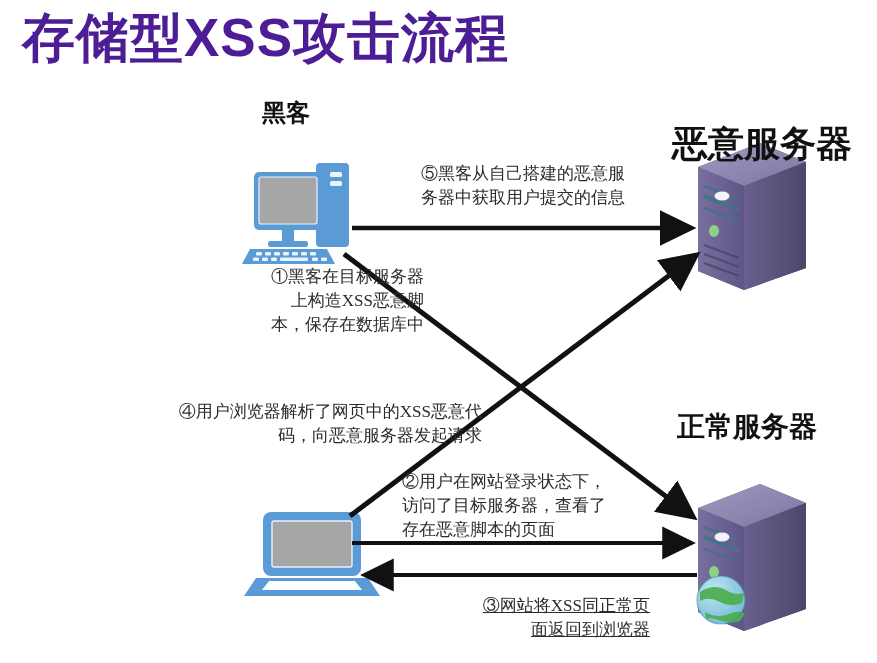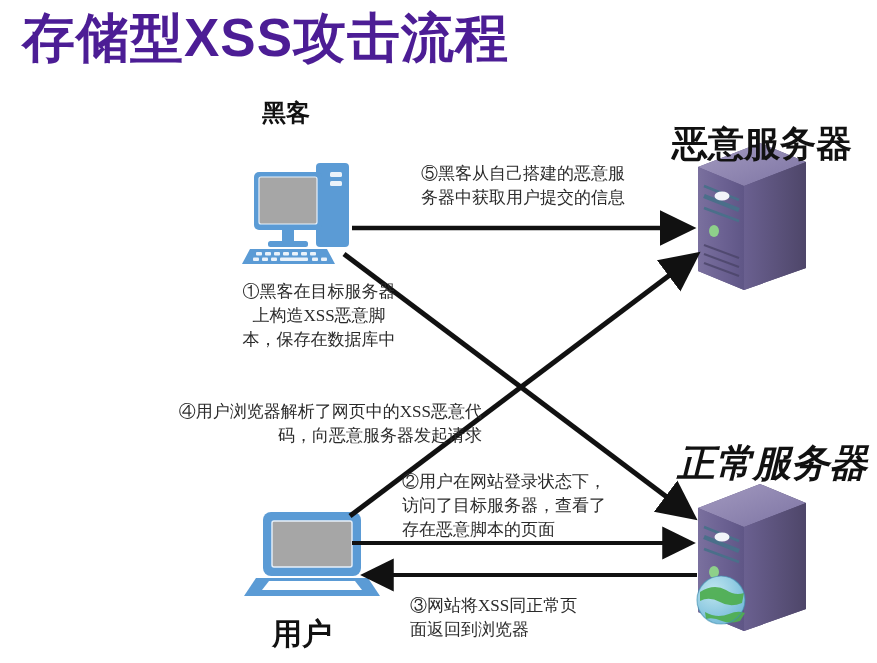--- a/index.html
+++ b/index.html
@@ -35,37 +35,37 @@
   
   .node-caption {
     position: absolute;
     font-family: "Liberation Serif", "DejaVu Serif", serif;
     font-weight: bold;
     color: #111111;
     white-space: nowrap;
   }
   #cap-hacker   { left: 262px; top: 97px;  font-size: 24px; }
   #cap-evilsrv  { left: 672px; top: 76px;  font-size: 36px; margin-top: 44px; }
-  #cap-goodsrv  { left: 677px; top: 438px; font-size: 38px; font-style: italic; }
+  #cap-goodsrv  { left: 677px; top: 408px; font-size: 28px; }
   #cap-user     { left: 272px; top: 614px; font-size: 30px; }
 
   
   .step-label {
     position: absolute;
     font-family: "Liberation Serif", "DejaVu Serif", serif;
     font-size: 17px;
     line-height: 1.42;
     color: #2b2b2b;
     white-space: pre-line;
   }
   #lbl-5 { left: 412px; top: 162px; width: 260px; text-align: left; margin-left: 9px; }
-  #lbl-1 { left: 214px; top: 280px; width: 210px; text-align: center; }
+  #lbl-1 { left: 214px; top: 265px; width: 210px; text-align: right; }
   #lbl-4 { left: 166px; top: 400px; width: 316px; text-align: right; }
   #lbl-2 { left: 402px; top: 470px; width: 252px; }
-  #lbl-3 { left: 410px; top: 594px; width: 240px; text-align: left; }
+  #lbl-3 { left: 410px; top: 594px; width: 240px; text-align: right; text-decoration: underline; }
 
   
   #arrow-layer, #icon-layer, #wm-layer {
     position: absolute;
     left: 0; top: 0;
     width: 877px;
     height: 663px;
   }
   #arrow-layer { pointer-events: none; }
 
@@ -199,21 +199,20 @@
     <line x1="350" y1="516" x2="695" y2="256" stroke="#111111" stroke-width="5" marker-end="url(#ah)"></line>
 
     <line x1="352" y1="543" x2="690" y2="543" stroke="#111111" stroke-width="4.2" marker-end="url(#ah)"></line>
 
     <line x1="697" y1="575" x2="366" y2="575" stroke="#111111" stroke-width="4.2" marker-end="url(#ah)"></line>
   </svg>
 
   <div class="node-caption" id="cap-hacker">黑客</div>
   <div class="node-caption" id="cap-evilsrv">恶意服务器</div>
   <div class="node-caption" id="cap-goodsrv">正常服务器</div>
-  <div class="node-caption" id="cap-user">用户</div>
 
   <div class="step-label" id="lbl-5">⑤黑客从自己搭建的恶意服
 务器中获取用户提交的信息</div>
   <div class="step-label" id="lbl-1">①黑客在目标服务器
 上构造XSS恶意脚
 本，保存在数据库中</div>
   <div class="step-label" id="lbl-4">④用户浏览器解析了网页中的XSS恶意代
 码，向恶意服务器发起请求</div>
   <div class="step-label" id="lbl-2">②用户在网站登录状态下，
 访问了目标服务器，查看了

